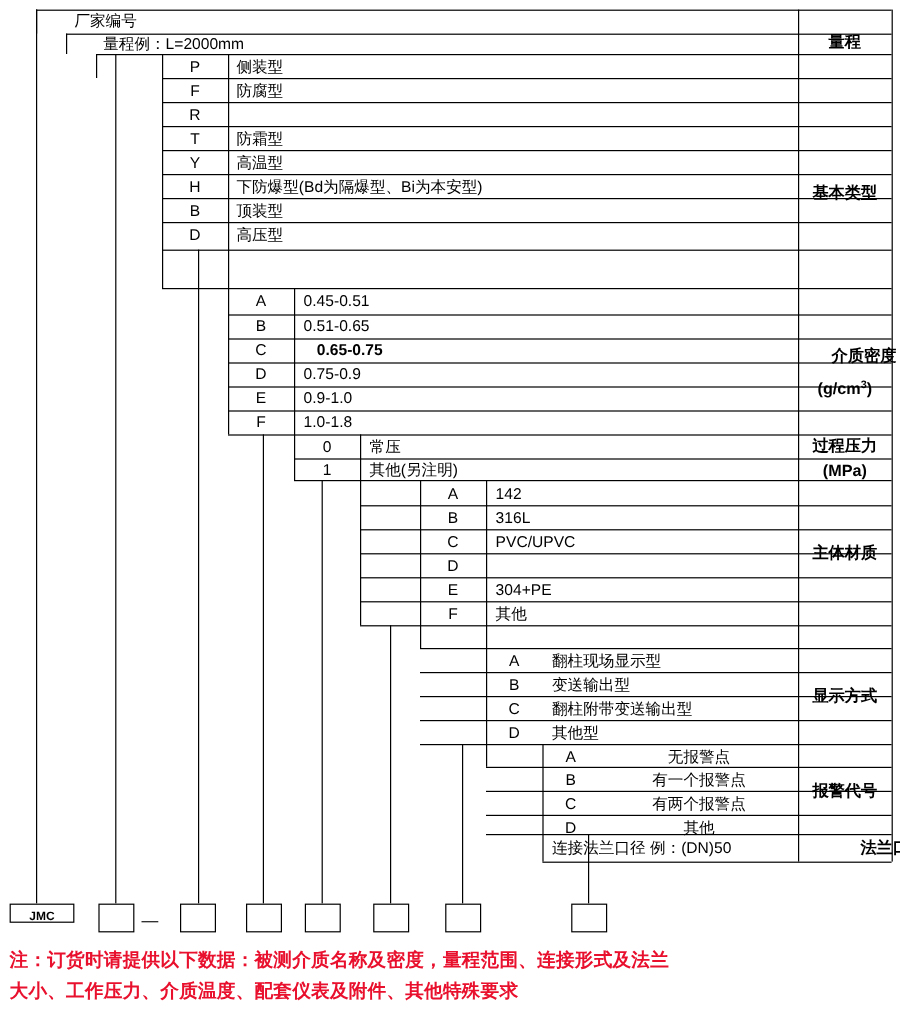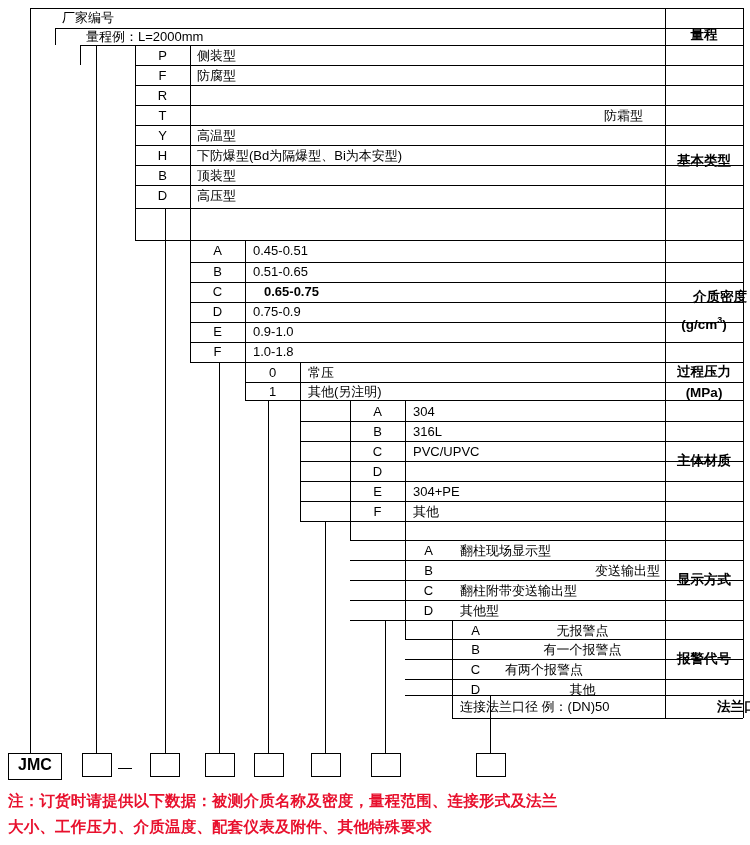--- a/index.html
+++ b/index.html
@@ -60,24 +60,24 @@
     font-size: 13px;
     line-height: 22px;
     height: 24px;
     background: #fff;
   }
   .jmcbox {
     position: absolute;
     border: 1px solid #000;
     box-sizing: border-box;
     text-align: center;
-    font-size: 16px;
+    font-size: 10px;
     font-weight: bold;
     line-height: 22px;
-    height: 27px;
+    height: 16px;
     background: #fff;
   }
   .dash {
     position: absolute;
     font-size: 14px;
     line-height: 14px;
   }
   .note {
     position: absolute;
     color: #e8102d;
@@ -156,21 +156,21 @@
   <div class="cell desc" style="left:62px; top:8px; width:200px;">厂家编号</div>
   <div class="cell desc" style="left:86px; top:27px; width:300px;">量程例：L=2000mm</div>
   <div class="grouplabel" style="left:665px; top:26px; width:78px;">量程</div>
 
   <div class="cell code" style="left:135px; top:46px; width:55px;">P</div>
   <div class="cell desc" style="left:197px; top:46px; width:460px;">侧装型</div>
   <div class="cell code" style="left:135px; top:66px; width:55px;">F</div>
   <div class="cell desc" style="left:197px; top:66px; width:460px;">防腐型</div>
   <div class="cell code" style="left:135px; top:86px; width:55px;">R</div>
   <div class="cell code" style="left:135px; top:106px; width:55px;">T</div>
-  <div class="cell desc" style="left:183px; top:106px; width:460px;text-align:right;">防霜型</div>
+  <div class="cell desc" style="left:197px; top:106px; width:460px;">防霜型</div>
   <div class="cell code" style="left:135px; top:126px; width:55px;">Y</div>
   <div class="cell desc" style="left:197px; top:126px; width:460px;">高温型</div>
   <div class="cell code" style="left:135px; top:146px; width:55px;">H</div>
   <div class="cell desc" style="left:197px; top:146px; width:460px;">下防爆型(Bd为隔爆型、Bi为本安型)</div>
   <div class="cell code" style="left:135px; top:166px; width:55px;">B</div>
   <div class="cell desc" style="left:197px; top:166px; width:460px;">顶装型</div>
   <div class="cell code" style="left:135px; top:186px; width:55px;">D</div>
   <div class="cell desc" style="left:197px; top:186px; width:460px;">高压型</div>
 
   <div class="grouplabel" style="left:665px; top:152px; width:78px;">基本类型</div>
@@ -193,50 +193,50 @@
 
   <div class="cell code" style="left:245px; top:363px; width:55px;">0</div>
   <div class="cell desc" style="left:308px; top:363px; width:350px;">常压</div>
   <div class="cell code" style="left:245px; top:382px; width:55px;">1</div>
   <div class="cell desc" style="left:308px; top:382px; width:350px;">其他(另注明)</div>
 
   <div class="grouplabel" style="left:665px; top:363px; width:78px;">过程压力</div>
   <div class="grouplabel" style="left:665px; top:384px; width:78px;">(MPa)</div>
 
   <div class="cell code" style="left:350px; top:402px; width:55px;">A</div>
-  <div class="cell desc" style="left:413px; top:402px; width:245px;">304</div>
+  <div class="cell desc" style="left:413px; top:402px; width:245px;">142</div>
   <div class="cell code" style="left:350px; top:422px; width:55px;">B</div>
   <div class="cell desc" style="left:413px; top:422px; width:245px;">316L</div>
   <div class="cell code" style="left:350px; top:442px; width:55px;">C</div>
   <div class="cell desc" style="left:413px; top:442px; width:245px;">PVC/UPVC</div>
   <div class="cell code" style="left:350px; top:462px; width:55px;">D</div>
   <div class="cell code" style="left:350px; top:482px; width:55px;">E</div>
   <div class="cell desc" style="left:413px; top:482px; width:245px;">304+PE</div>
   <div class="cell code" style="left:350px; top:502px; width:55px;">F</div>
   <div class="cell desc" style="left:413px; top:502px; width:245px;">其他</div>
 
   <div class="grouplabel" style="left:665px; top:452px; width:78px;">主体材质</div>
 
   <div class="cell code" style="left:405px; top:541px; width:47px;">A</div>
   <div class="cell desc" style="left:460px; top:541px; width:200px;">翻柱现场显示型</div>
   <div class="cell code" style="left:405px; top:561px; width:47px;">B</div>
-  <div class="cell desc" style="left:460px; top:561px; width:200px;text-align:right;">变送输出型</div>
+  <div class="cell desc" style="left:460px; top:561px; width:200px;">变送输出型</div>
   <div class="cell code" style="left:405px; top:581px; width:47px;">C</div>
   <div class="cell desc" style="left:460px; top:581px; width:200px;">翻柱附带变送输出型</div>
   <div class="cell code" style="left:405px; top:601px; width:47px;">D</div>
   <div class="cell desc" style="left:460px; top:601px; width:200px;">其他型</div>
 
   <div class="grouplabel" style="left:665px; top:571px; width:78px;">显示方式</div>
 
   <div class="cell code" style="left:452px; top:621px; width:47px;">A</div>
   <div class="cell desc" style="left:505px; top:621px; width:155px; text-align:center;">无报警点</div>
   <div class="cell code" style="left:452px; top:640px; width:47px;">B</div>
   <div class="cell desc" style="left:505px; top:640px; width:155px; text-align:center;">有一个报警点</div>
   <div class="cell code" style="left:452px; top:660px; width:47px;">C</div>
-  <div class="cell desc" style="left:505px; top:660px; width:155px; ">有两个报警点</div>
+  <div class="cell desc" style="left:505px; top:660px; width:155px; text-align:center;">有两个报警点</div>
   <div class="cell code" style="left:452px; top:680px; width:47px;">D</div>
   <div class="cell desc" style="left:505px; top:680px; width:155px; text-align:center;">其他</div>
 
   <div class="grouplabel" style="left:665px; top:650px; width:78px;">报警代号</div>
 
   <div class="cell desc" style="left:460px; top:697px; width:200px;">连接法兰口径 例：(DN)50</div>
   <div class="grouplabel" style="left:665px; top:698px; width:78px;margin-left:40px;">法兰口径</div>
 
   <div class="leader" style="left:30px;  top:8px;   height:745px;"></div>
   <div class="leader" style="left:96px;  top:45px;  height:708px;"></div>

